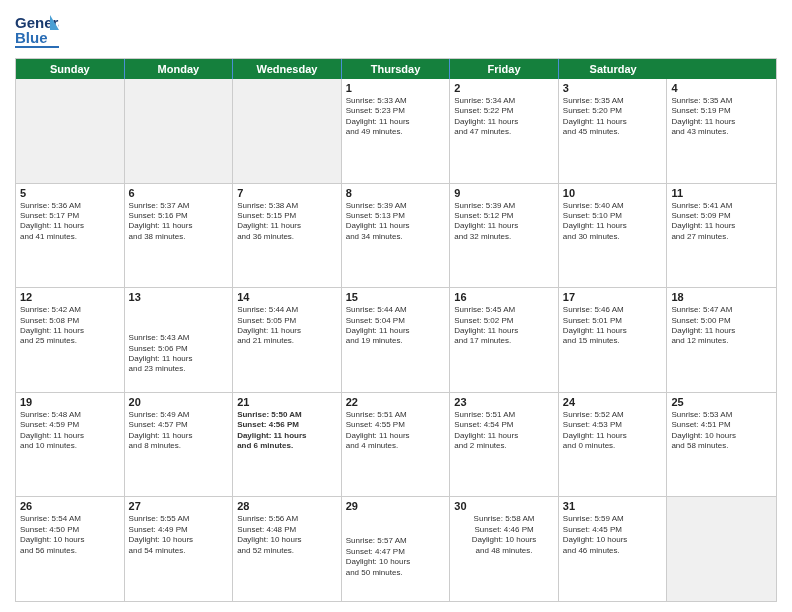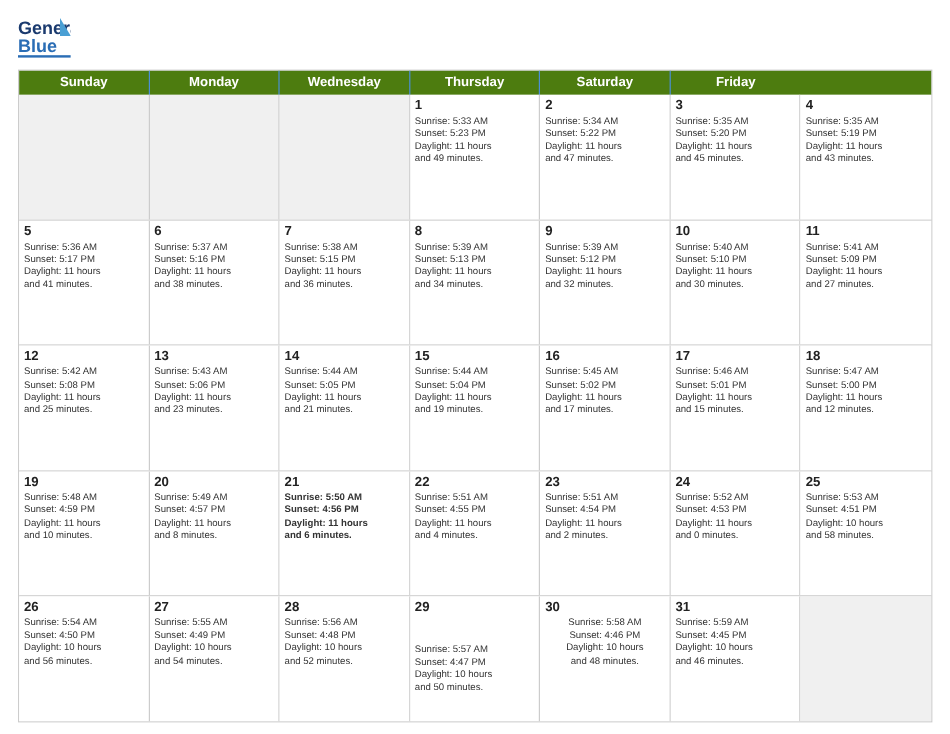--- a/index.html
+++ b/index.html
@@ -43,21 +43,21 @@
     }
     .calendar {
       flex: 1;
       display: flex;
       flex-direction: column;
       border: 1px solid #ccc;
     }
     .cal-header {
       display: grid;
       grid-template-columns: repeat(7, 1fr);
-      background: #4d7c0f;
+      background: #15803d;
     }
     .cal-header-cell {
       color: #fff;
       font-size: 11px;
       font-weight: bold;
       text-align: center;
       padding: 4px 2px;
       border-right: 1px solid #4a8fd5;
     }
     .cal-header-cell:last-child {
@@ -125,22 +125,22 @@
       <div class="subtitle"></div>
     </div>
   </div>
 
   <div class="calendar">
     <div class="cal-header">
     <div class="cal-header-cell">Sunday</div>
         <div class="cal-header-cell">Monday</div>
         <div class="cal-header-cell">Wednesday</div>
         <div class="cal-header-cell">Thursday</div>
+        <div class="cal-header-cell">Friday</div>
         <div class="cal-header-cell">Saturday</div>
-        <div class="cal-header-cell">Friday</div>
       </div>
     <div class="cal-body">
     <div class="cal-row">
           <div class="cal-cell shaded"></div>
           <div class="cal-cell shaded"></div>
           <div class="cal-cell shaded"></div>
           <div class="cal-cell">
             <div class="day-num">1</div>
             <div class="cell-text" style="white-space: pre-line;">Sunrise: 5:33 AM
 Sunset: 5:23 PM
@@ -223,21 +223,21 @@
         <div class="cal-row">
           <div class="cal-cell">
             <div class="day-num">12</div>
             <div class="cell-text" style="white-space: pre-line;">Sunrise: 5:42 AM
 Sunset: 5:08 PM
 Daylight: 11 hours
 and 25 minutes.</div>
           </div>
           <div class="cal-cell">
             <div class="day-num">13</div>
-            <div class="cell-text" style="white-space: pre-line;">Sunrise: 5:43 AM
+            <div class="cell-text" style="white-space: pre-line; margin-top: 28px;">Sunrise: 5:43 AM
 Sunset: 5:06 PM
 Daylight: 11 hours
 and 23 minutes.</div>
           </div>
           <div class="cal-cell">
             <div class="day-num">14</div>
             <div class="cell-text" style="white-space: pre-line;">Sunrise: 5:44 AM
 Sunset: 5:05 PM
 Daylight: 11 hours
 and 21 minutes.</div>

